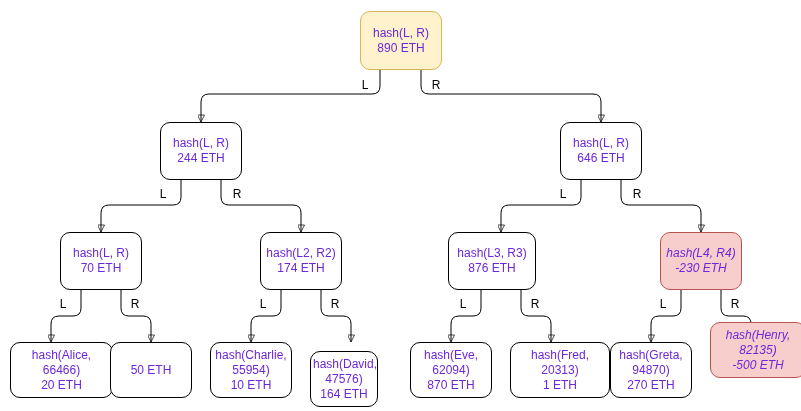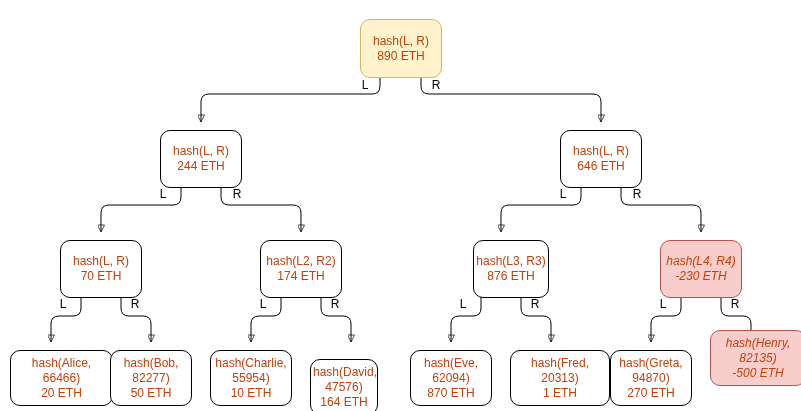--- a/index.html
+++ b/index.html
@@ -22,30 +22,29 @@
     fill: none;
     stroke: #000000;
     stroke-width: 1;
   }
   .node {
     position: absolute;
     box-sizing: border-box;
     border: 1px solid #000000;
     border-radius: 10px;
     background: #ffffff;
-    color: #c2410c;
+    color: #6d28d9;
     display: flex;
     flex-direction: column;
     align-items: center;
     justify-content: center;
     text-align: center;
     font-size: 12px;
     line-height: 15px;
     padding: 16px 2px;
-    margin-top: 8px;
   }
   .node span { display: block; width: 100%; }
   .node.root-style   { background: #FFF2CC; border-color: #D6B656; }
   .node.negative     { background: #F8CECC; border-color: #B85450; font-style: italic; }
   .edge-label {
     position: absolute;
     transform: translate(-50%, -50%);
     font-size: 12px;
     line-height: 14px;
     color: #000000;
@@ -110,35 +109,34 @@
   </div>
 
   <div class="node" style="left:60px;top:232px;width:82px;height:58px">
     <span>hash(L, R)</span>
     <span>70 ETH</span>
   </div>
   <div class="node" style="left:260px;top:232px;width:82px;height:58px">
     <span>hash(L2, R2)</span>
     <span>174 ETH</span>
   </div>
-  <div class="node" style="left:473px;top:232px;width:76px;height:58px">
+  <div class="node" style="left:448px;top:232px;width:88px;height:58px">
     <span>hash(L3, R3)</span>
     <span>876 ETH</span>
   </div>
   <div class="node negative" style="left:660px;top:232px;width:82px;height:58px">
     <span>hash(L4, R4)</span>
     <span>-230 ETH</span>
   </div>
 
   <div class="node" style="left:10px;top:342px;width:103px;height:56px">
     <span>hash(Alice, 66466)</span>
     <span>20 ETH</span>
   </div>
   <div class="node" style="left:110px;top:342px;width:82px;height:56px">
-    <span>hash(Bob, 82277)</span>
     <span>50 ETH</span>
   </div>
   <div class="node" style="left:210px;top:342px;width:82px;height:56px">
     <span>hash(Charlie, 55954)</span>
     <span>10 ETH</span>
   </div>
   <div class="node" style="left:310px;top:351px;width:68px;height:56px">
     <span>hash(David, 47576)</span>
     <span>164 ETH</span>
   </div>

